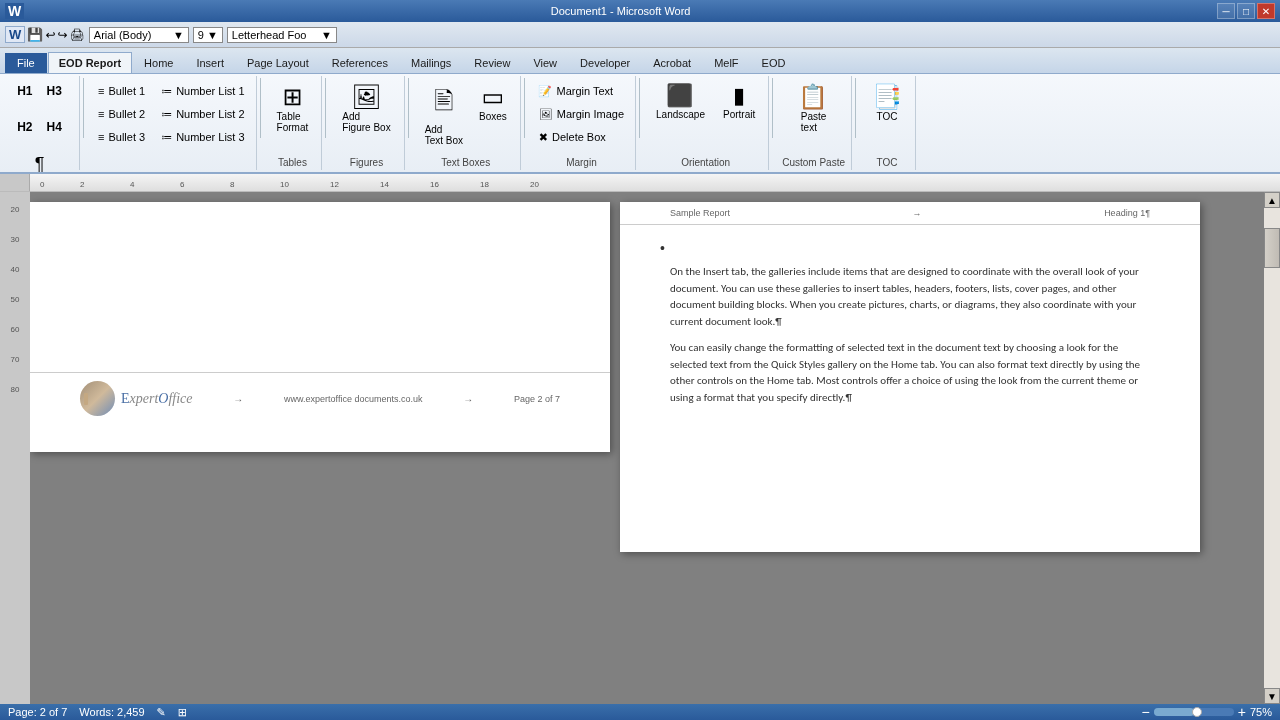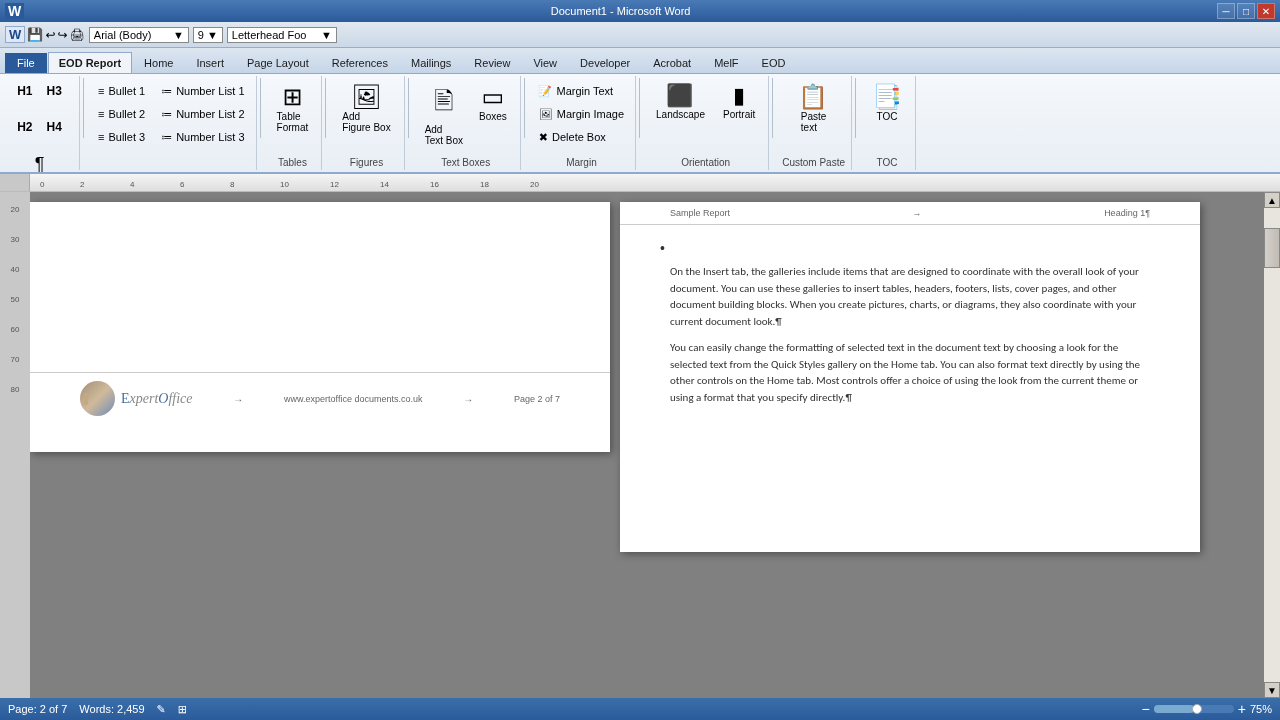--- a/index.html
+++ b/index.html
@@ -50,21 +50,21 @@
     .footer-logo { display: flex; align-items: center; gap: 6px; }
 
     .doc-page-main { min-height: 350px; }
     .page-header { padding: 6px 50px; display: flex; justify-content: space-between; align-items: center; border-bottom: 1px solid #ccc; margin-bottom: 10px; }
     .page-content { padding: 5px 50px 20px; }
     .heading-1 { font-size: 18px; color: #4472c4; font-family: 'Cambria', Georgia, serif; margin-bottom: 12px; }
     .body-para { font-size: 11px; color: #333; line-height: 1.5; margin-bottom: 10px; font-family: Calibri, Arial, sans-serif; }
     .bullet-marker { position: absolute; left: 30px; font-size: 18px; color: #333; }
 
     
-    .status-bar { height: 22px; background: linear-gradient(to bottom, #3a6faa, #2a5a9a); display: flex; align-items: center; padding: 0 8px; justify-content: space-between; }
+    .status-bar { height: 16px; background: linear-gradient(to bottom, #3a6faa, #2a5a9a); display: flex; align-items: center; padding: 0 8px; justify-content: space-between; }
     .status-left { display: flex; align-items: center; gap: 12px; color: white; font-size: 11px; }
     .status-right { display: flex; align-items: center; gap: 8px; color: white; font-size: 11px; }
     .zoom-control { display: flex; align-items: center; gap: 4px; }
 
     
     .scroll-btn { height: 16px; background: #d4d0c8; border: 1px solid #888; display: flex; align-items: center; justify-content: center; font-size: 10px; cursor: pointer; }
     .scroll-track { flex: 1; background: #e8e4de; position: relative; }
     .scroll-thumb { width: 100%; height: 40px; background: linear-gradient(to right, #d4d0c8, #c0bbb4); border: 1px solid #888; position: absolute; top: 20px; }
 
     .separator { width: 1px; height: 60px; background: #b0bfc8; margin: 2px 3px; }

